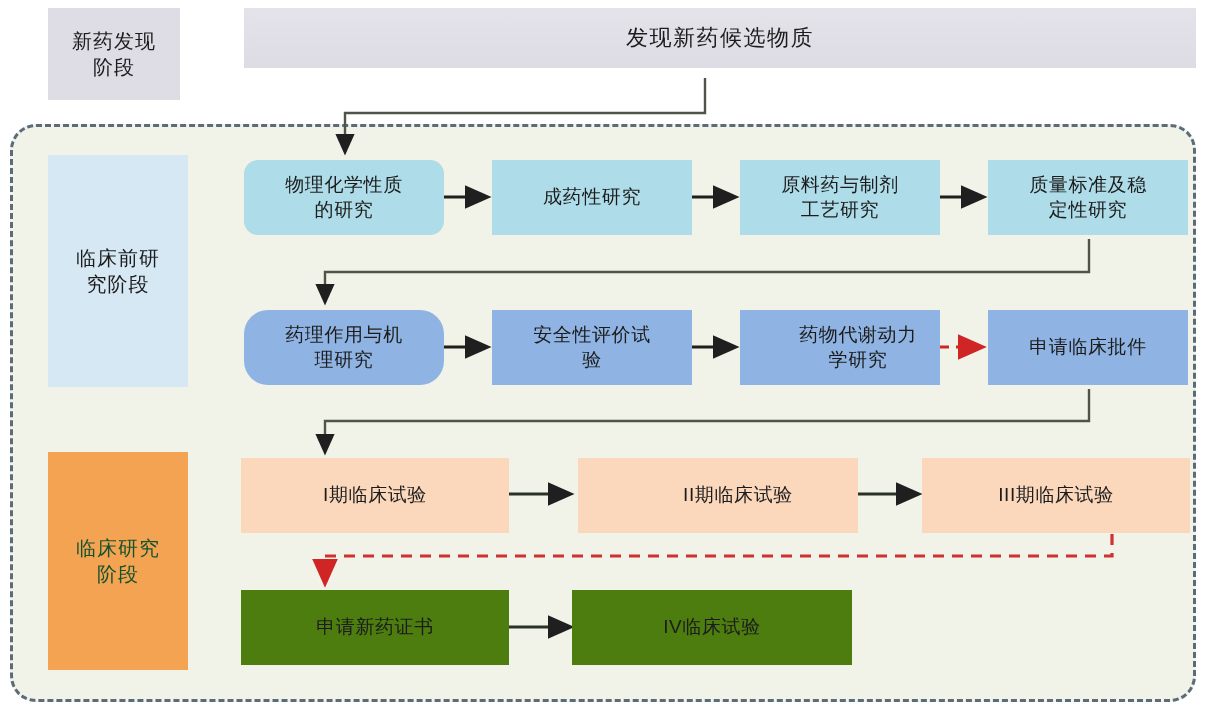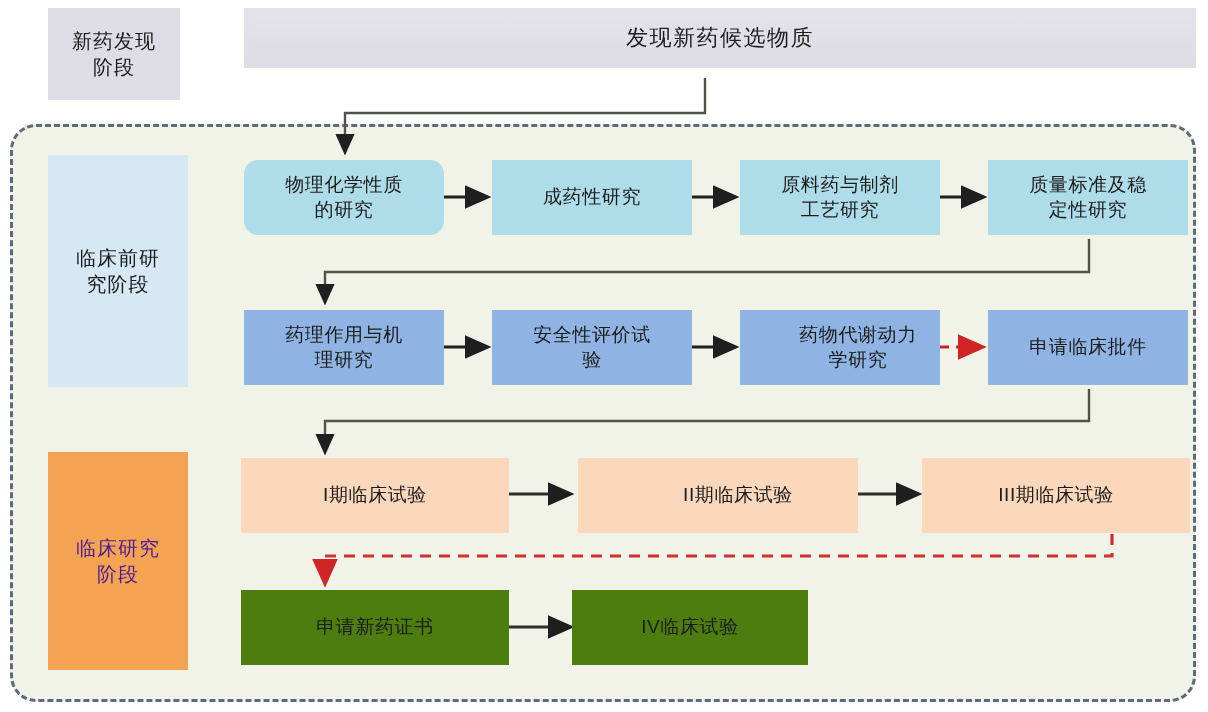--- a/index.html
+++ b/index.html
@@ -46,21 +46,21 @@
     background: #dedde6;
   }
   .chip-preclinical {
     background: #d6e8f4;
   }
   .chip-clinical {
     background: #f5a köp;
   }
   .chip-clinical {
     background: #f4a352;
-    color: #4c1d95;
+    color: #14532d;
   }
 
   
   .banner {
     background: linear-gradient(180deg,#e4e3ea 0%, #dddce5 100%);
     font-size: 22px;
     letter-spacing: 1.5px;
   }
 
   
@@ -174,34 +174,34 @@
 的研究</div>
 
   <div class="node box box-lightblue" style="left:492px; top:160px; width:200px; height:75px;">成药性研究</div>
 
   <div class="node box box-lightblue" style="left:740px; top:160px; width:200px; height:75px;">原料药与制剂
 工艺研究</div>
 
   <div class="node box box-lightblue" style="left:988px; top:160px; width:200px; height:75px;">质量标准及稳
 定性研究</div>
 
-  <div class="node box box-blue" style="left:244px; top:310px; width:200px; height:75px;">药理作用与机
+  <div class="node box box-blue" style="left:244px; top:310px; width:200px; height:75px;border-radius:24px;">药理作用与机
 理研究</div>
 
   <div class="node box box-blue" style="left:492px; top:310px; width:200px; height:75px;">安全性评价试
 验</div>
 
   <div class="node box box-blue" style="left:740px; top:310px; width:200px; height:75px;padding-left:36px;">药物代谢动力
 学研究</div>
 
   <div class="node box box-blue" style="left:988px; top:310px; width:200px; height:75px;">申请临床批件</div>
 
   <div class="node box box-peach" style="left:241px; top:458px; width:268px; height:75px;">I期临床试验</div>
 
   <div class="node box box-peach" style="left:578px; top:458px; width:280px; height:75px;padding-left:40px;">II期临床试验</div>
 
   <div class="node box box-peach" style="left:922px; top:458px; width:268px; height:75px;">III期临床试验</div>
 
   <div class="node box box-peach2" style="left:241px; top:590px; width:268px; height:75px;">申请新药证书</div>
 
-  <div class="node box box-peach2" style="left:572px; top:590px; width:236px; height:75px;">IV临床试验</div>
+  <div class="node box box-peach2" style="left:572px; top:590px; width:280px; height:75px;">IV临床试验</div>
 
 </div>
 
 </body></html>

